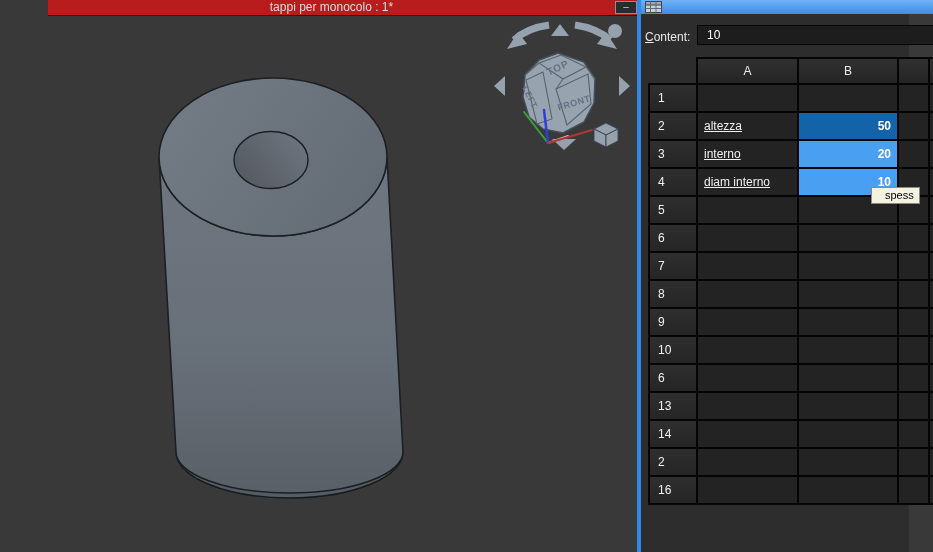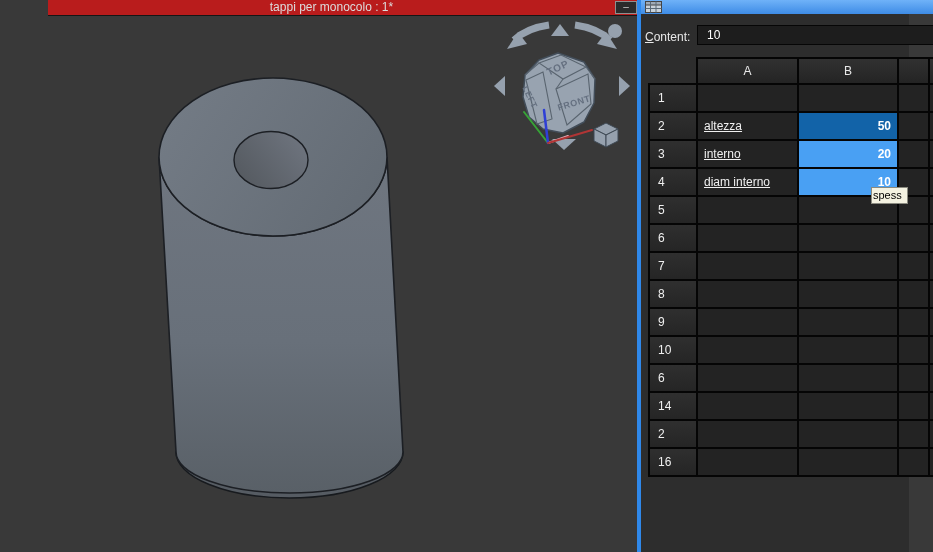--- a/index.html
+++ b/index.html
@@ -75,21 +75,21 @@
     color:#f0f0f0; font-weight:normal; text-align:left; padding-left:8px;
   }
   td.ca { text-align:left; padding-left:6px;text-decoration:underline; }
   td.cb { text-align:right; padding-right:6px;font-weight:bold; }
   td.cb.hl-active { background:#1263a8; color:#ffffff; }
   td.cb.hl-sel    { background:#49a0f3; color:#ffffff; }
 
   .tooltip {
     position:absolute; left:871px; top:187px; z-index:10;
     background:#f4f2e1; border:1px solid #8a8a80; color:#000000;
-    font-size:11px; padding:1px 5px 2px 1px;
+    font-size:11px; padding:1px 5px 2px 13px;
   }
 </style>
 </head>
 <body>
 
 <div id="screen">
 
   <div class="viewport">
 
     <div class="vp-titlebar">
@@ -281,20 +281,27 @@
             <td class="csliver"></td>
           </tr>
           <tr>
             <th class="rownum">6</th>
             <td class="ca"></td>
             <td class="cb"></td>
             <td class="cc"></td>
             <td class="csliver"></td>
           </tr>
           <tr>
+            <th class="rownum">13</th>
+            <td class="ca"></td>
+            <td class="cb"></td>
+            <td class="cc"></td>
+            <td class="csliver"></td>
+          </tr>
+          <tr>
             <th class="rownum">14</th>
             <td class="ca"></td>
             <td class="cb"></td>
             <td class="cc"></td>
             <td class="csliver"></td>
           </tr>
           <tr>
             <th class="rownum">2</th>
             <td class="ca"></td>
             <td class="cb"></td>

